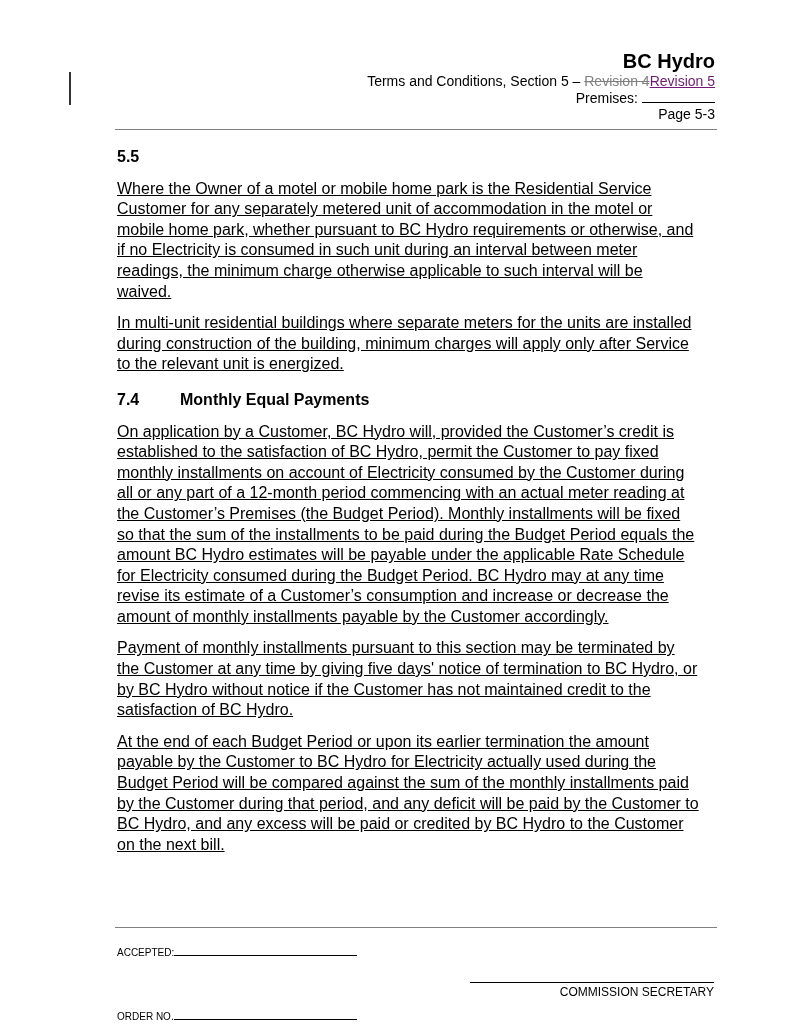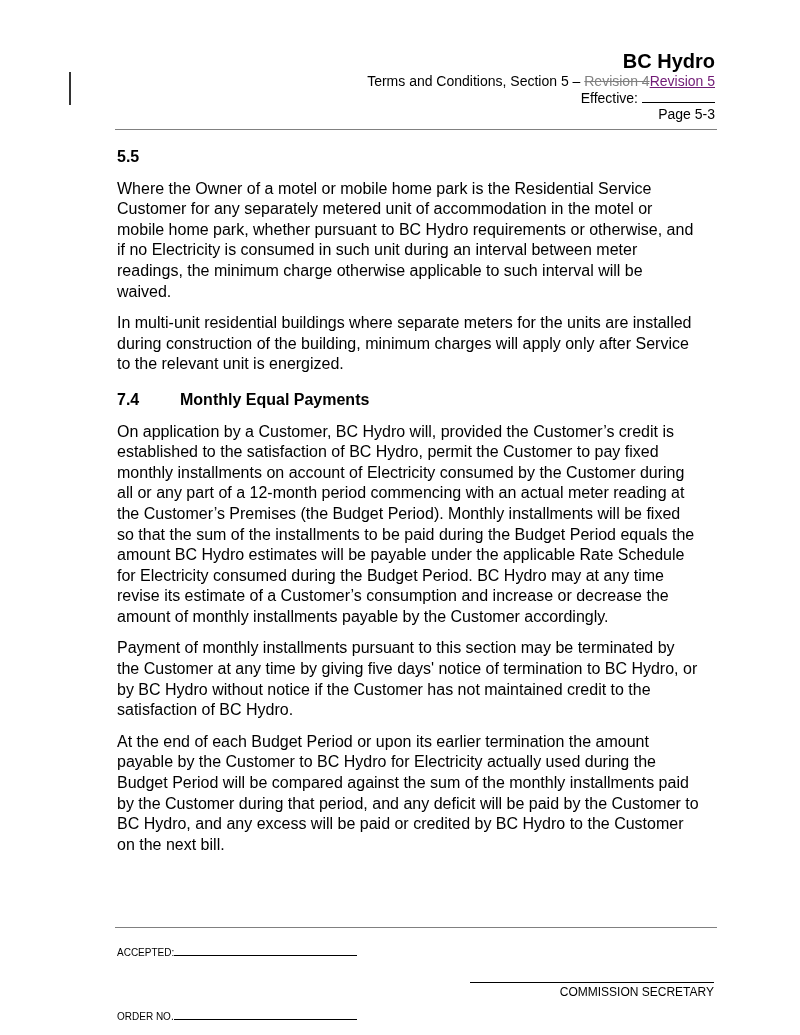--- a/index.html
+++ b/index.html
@@ -14,40 +14,40 @@
   .hdr-page { top: 106px; }
   .rev-old { color: #808080; text-decoration: line-through; }
   .rev-new { color: #701a75; text-decoration: underline; }
   .eff-blank { display: inline-block; width: 73px; border-bottom: 1px solid #000; height: 13px; vertical-align: baseline; margin-left: 4px; }
   .rule { left: 115px; width: 602px; height: 1px; background: #808080; }
   .rule-top { top: 129px; }
   .rule-bottom { top: 927px; }
   .content { left: 117px; top: 147px; width: 600px; font-size: 16px; line-height: 20.6px; }
   .sec-head { font-weight: bold; margin: 0 0 11px 0; display: flex; }
   .sec-num { width: 63px; }
-  .para { margin: 0 16px 11px 0; }
+  .para { margin: 0 16px 11px 0; text-decoration: underline; }
   .sec-gap { height: 4px; }
   .foot-label { left: 117px; font-size: 10px; line-height: 14px; white-space: nowrap; }
   .foot-accepted { top: 944px; }
   .foot-order { top: 1008px; }
   .sig-line { display: inline-block; width: 183px; border-bottom: 1px solid #000; height: 11px; vertical-align: baseline; }
   .sec-sigline { left: 470px; top: 982px; width: 244px; height: 1px; background: #000; }
   .sec-label { right: 86px; top: 985px; font-size: 12px; line-height: 14px; white-space: nowrap; }
 </style>
 </head>
 <body>
 
 <div class="abs change-bar"></div>
 
 <div class="abs hdr-company">BC Hydro</div>
 <div class="abs hdr-line hdr-title">
   <span>Terms and Conditions, Section 5 – </span><span class="rev-old">Revision 4</span><span class="rev-new">Revision 5</span>
 </div>
 <div class="abs hdr-line hdr-eff">
-  <span>Effective:</span><span class="eff-blank"></span>
+  <span>Premises:</span><span class="eff-blank"></span>
 </div>
 <div class="abs hdr-line hdr-page">Page 5-3</div>
 
 <div class="abs rule rule-top"></div>
 
 <div class="abs content">
   <div class="sec-head">
     <span class="sec-num">5.5</span>
   </div>
   <p class="para">Where the Owner of a motel or mobile home park is the Residential Service Customer for any separately metered unit of accommodation in the motel or mobile home park, whether pursuant to BC Hydro requirements or otherwise, and if no Electricity is consumed in such unit during an interval between meter readings, the minimum charge otherwise applicable to such interval will be waived.</p>

